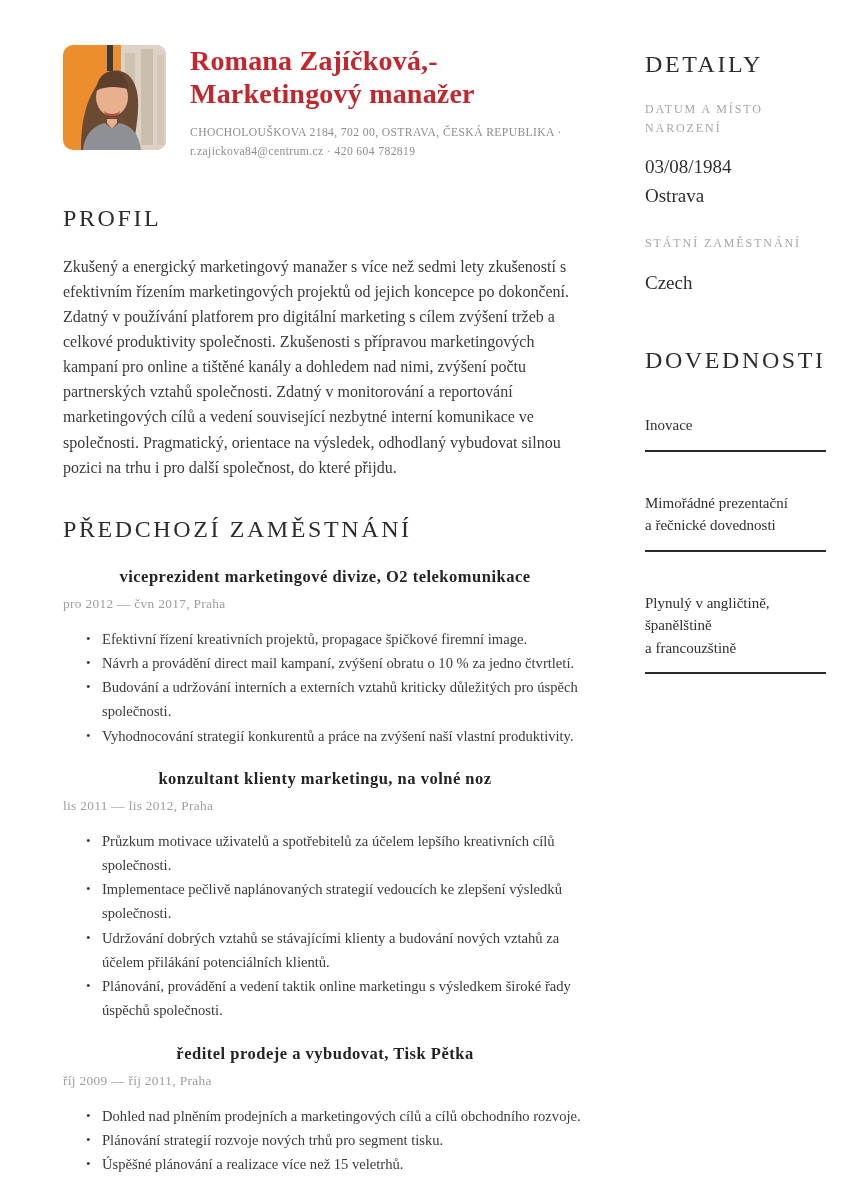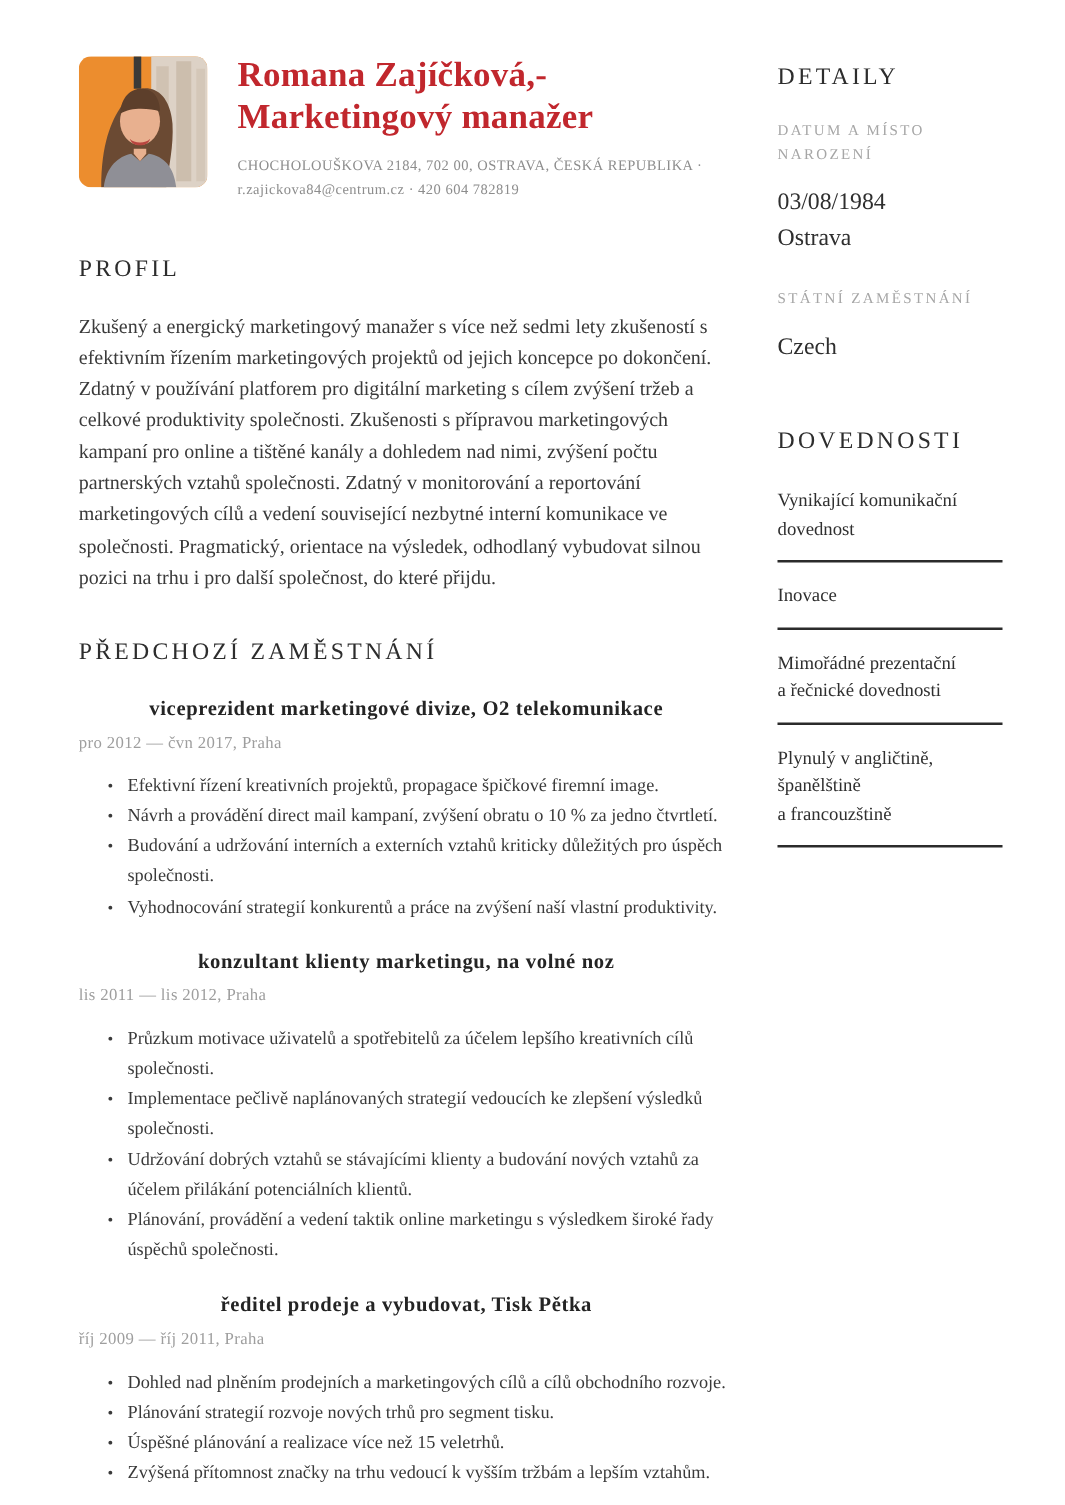--- a/index.html
+++ b/index.html
@@ -14,21 +14,21 @@
   html,body { background:#ffffff; }
   body {
     width:852px; height:1204px;
     font-family:"Liberation Serif","DejaVu Serif",serif;
     color:var(--text);
     overflow:hidden;
   }
   .page {
     width:852px; height:1204px;
     padding:45px 50px 30px 63px;
-    display:flex; gap:35px;
+    display:flex; gap:58px;
   }
   .main { flex:0 0 524px; width:524px; }
   .sidebar { flex:1; padding-top:6px; }
 
   
   .header { display:flex; gap:24px; align-items:flex-start; margin-bottom:44px; }
   .photo {
     width:103px; height:105px; border-radius:10px;
     overflow:hidden; flex:none; position:relative;
   }
@@ -37,21 +37,21 @@
     font-size:28px; font-weight:700; line-height:1.17;
     color:var(--accent); letter-spacing:0.2px;
   }
   .contact {
     margin-top:12px; font-size:11.6px; color:#8d8d8d;
     letter-spacing:0.4px; line-height:1.65;
   }
 
   
   .section-heading {
-    font-size:19px; font-weight:400; letter-spacing:2.6px;
+    font-size:24px; font-weight:400; letter-spacing:2.6px;
     color:var(--heading);
   }
 
   .profile-section .section-heading { margin-bottom:22px; }
   .profile-text { font-size:16px; line-height:1.57; margin-bottom:36px; }
 
   .employment-section .section-heading { margin-bottom:24px; }
   .job-title { font-size:16.5px; font-weight:700; color:#242424; letter-spacing:0.5px; margin-bottom:9px;text-align:center; }
   .job-period { font-size:13.4px; color:var(--muted); letter-spacing:0.3px; margin-bottom:15px; }
   .bullets { list-style:none; padding-left:23px; margin-bottom:21px; }
@@ -66,21 +66,21 @@
   .education-section { margin-top:32px; }
   .education-section .section-heading { margin-bottom:22px; }
 
   
   .side-label {
     font-size:12px; letter-spacing:1.9px; color:var(--label);
     line-height:1.6; margin:22px 0 15px;
   }
   .side-value { font-size:19px; color:#2f2f2f; line-height:1.5; }
   .skills-section { margin-top:50px; }
-  .skill-item { margin-top:16px; }
+  .skill-item { margin-top:40px; }
   .skill-name { font-size:15px; color:#2f2f2f; line-height:1.5; white-space:pre-line; }
   .skill-rule { height:2px; background:var(--rule); margin-top:13px; }
 </style>
 </head>
 <body>
 
 <div class="page">
 
   <div class="main">
 
@@ -146,21 +146,20 @@
         </ul>
       </div>
 
       <div class="job">
         <div class="job-title">ředitel prodeje a vybudovat, Tisk Pětka</div>
         <div class="job-period">říj 2009 — říj 2011, Praha</div>
         <ul class="bullets">
           <li>Dohled nad plněním prodejních a marketingových cílů a cílů obchodního rozvoje.</li>
           <li>Plánování strategií rozvoje nových trhů pro segment tisku.</li>
           <li>Úspěšné plánování a realizace více než 15 veletrhů.</li>
-          <li>Zvýšená přítomnost značky na trhu vedoucí k vyšším tržbám a lepším vztahům.</li>
         </ul>
       </div>
     </div>
 
     <div class="education-section">
       <div class="section-heading">VZDĚLÁNÍ</div>
 
     </div>
 
   </div>
@@ -172,25 +171,20 @@
       <div class="side-label">DATUM A MÍSTO NAROZENÍ</div>
       <div class="side-value">03/08/1984</div>
       <div class="side-value">Ostrava</div>
       <div class="side-label" style="margin-top:24px;">STÁTNÍ ZAMĚSTNÁNÍ</div>
       <div class="side-value">Czech</div>
     </div>
 
     <div class="skills-section">
       <div class="section-heading">DOVEDNOSTI</div>
 
-      <div class="skill-item" style="margin-top:26px;">
-        <div class="skill-name">Vynikající komunikační
-dovednost</div>
-        <div class="skill-rule"></div>
-      </div>
       <div class="skill-item">
         <div class="skill-name">Inovace</div>
         <div class="skill-rule"></div>
       </div>
       <div class="skill-item">
         <div class="skill-name">Mimořádné prezentační
 a řečnické dovednosti</div>
         <div class="skill-rule"></div>
       </div>
       <div class="skill-item">

